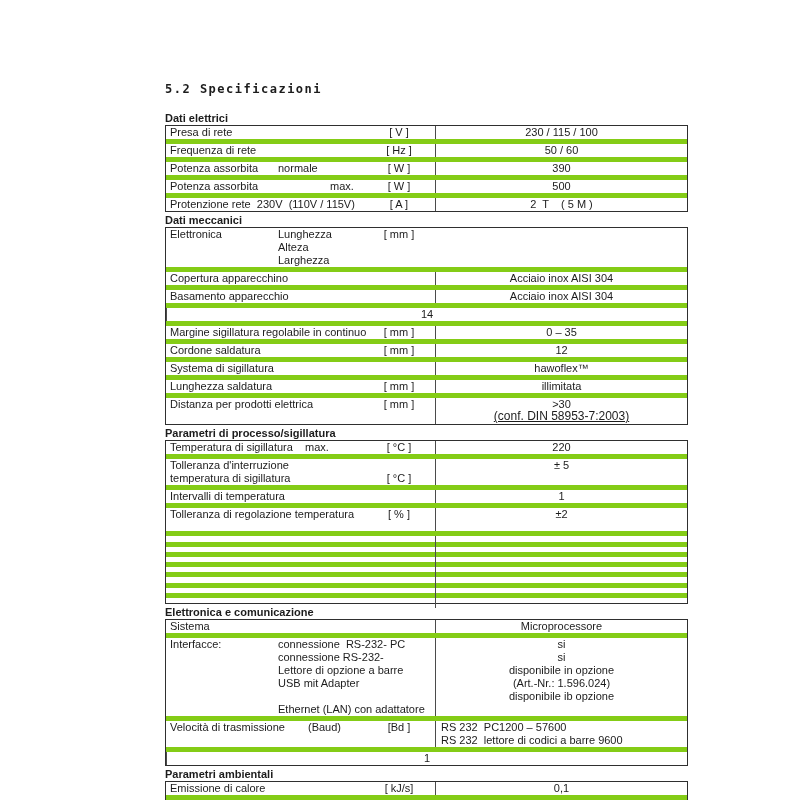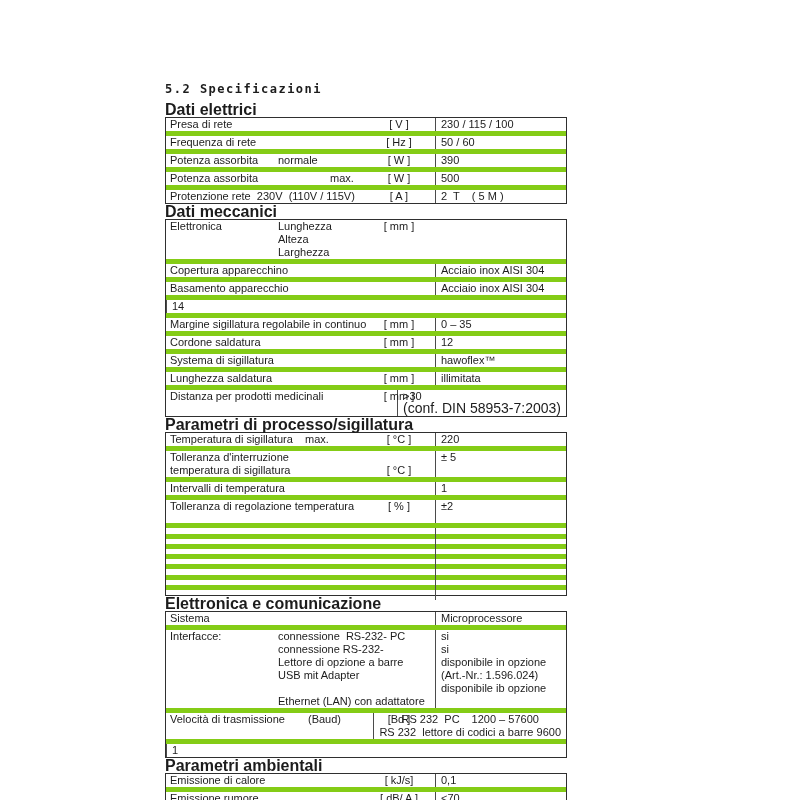--- a/index.html
+++ b/index.html
@@ -11,57 +11,57 @@
     overflow:hidden;
   }
   .page { position:absolute; left:165px; top:82px; width:470px; }
 
   .doc-title {
     font-family:"DejaVu Sans Mono", monospace;
     font-weight:bold;
     font-size:12px;
     letter-spacing:1.5px;
     line-height:14px;
-    margin-bottom:7px;
+    margin-bottom:15px;
     white-space:pre;
   }
   .sec-heading {
-    font-size:16px;
+    font-size:11px;
     font-weight:bold;
     line-height:14px;
     margin-top:1px;
   }
 
   .spec-table {
     border:1px solid #2f2f2f;
     margin-bottom:1px;
-    width:402px;
+    width:523px;
   }
   .row { display:flex; }
   .row + .row { border-top:5px solid #84cc16; }
   .cl { width:269px; padding:0 4px; position:relative; }
   .cv {
     flex:1;
     border-left:1px solid #4b4b4b;
-    text-align:left;
+    text-align:center;
     padding:0 5px;
   }
   .line {
     height:13px;
     line-height:13px;
     font-size:11px;
     white-space:pre;
     position:relative;
   }
   .mid  { position:absolute; left:108px; top:0; white-space:pre;text-align:center; }
   .unit { position:absolute; left:200px; top:0; width:58px; text-align:center; white-space:pre; }
-  .small-note { font-size:14px; height:12px; line-height:11px; }
+  .small-note { font-size:12px; height:12px; line-height:11px;text-decoration:underline; }
   .row.empty { height:10.3px; }
   .row.empty .cl, .row.empty .cv { height:10.3px; }
-  .vsplit { display:flex; justify-content:center;gap:12px; }
+  .vsplit { display:flex; justify-content:flex-start; }
 </style>
 </head>
 <body>
 
 <div class="page">
 
   <div class="doc-title">5.2 Specificazioni</div>
 
   <div class="sec-heading">Dati elettrici</div>
   <div class="spec-table">
@@ -164,21 +164,21 @@
     <div class="row">
       <div class="cl">
           <div class="line"><span>Lunghezza saldatura</span><span class="unit">[ mm ]</span></div>
         </div>
       <div class="cv">
           <div class="line">illimitata</div>
         </div>
     </div>
     <div class="row">
       <div class="cl">
-          <div class="line"><span>Distanza per prodotti medicinali</span><span class="unit">[ mm ]</span></div>
+          <div class="line"><span>Distanza per prodotti elettrica</span><span class="unit">[ mm ]</span></div>
           <div class="line"></div>
         </div>
       <div class="cv">
         <div class="line">&gt;30</div>
         <div class="line small-note">(conf. DIN 58953-7:2003)</div>
       </div>
     </div>
   </div>
 
   <div class="sec-heading">Parametri di processo/sigillatura</div>

